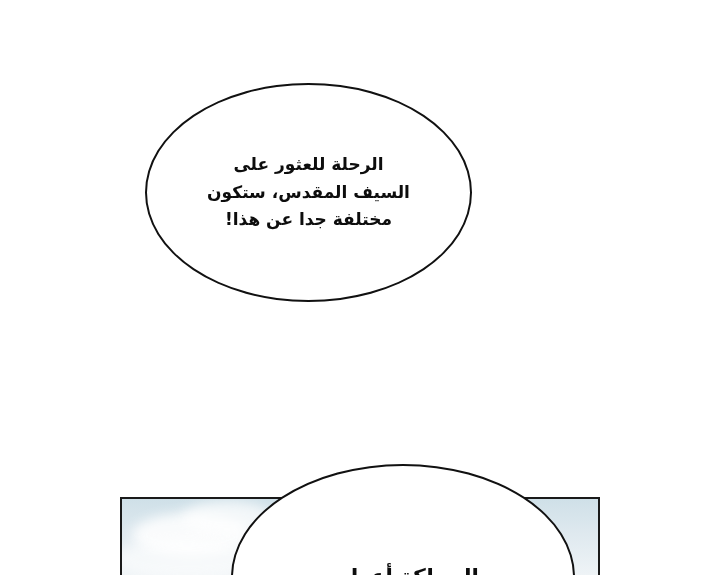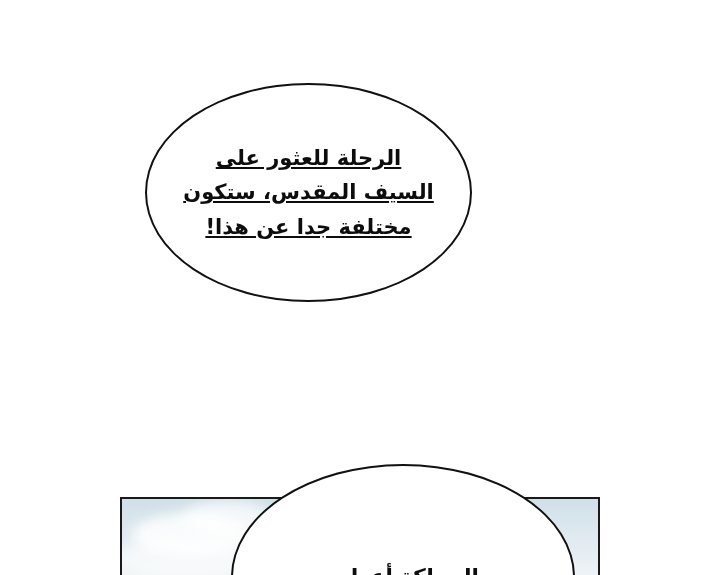--- a/index.html
+++ b/index.html
@@ -79,23 +79,22 @@
     unicode-bidi: plaintext;
   }
 
   #balloon-top {
     left: 145px;
     top: 83px;
     width: 327px;
     height: 219px;
   }
   #balloon-top .balloon-text {
-    font-size: 21px;
+    font-size: 17px;
     line-height: 1.62;
-    text-decoration: underline;
   }
 
   #balloon-bottom {
     left: 231px;
     top: 464px;
     width: 344px;
     height: 226px;
     z-index: 5;
   }
   #balloon-bottom .balloon-text {

